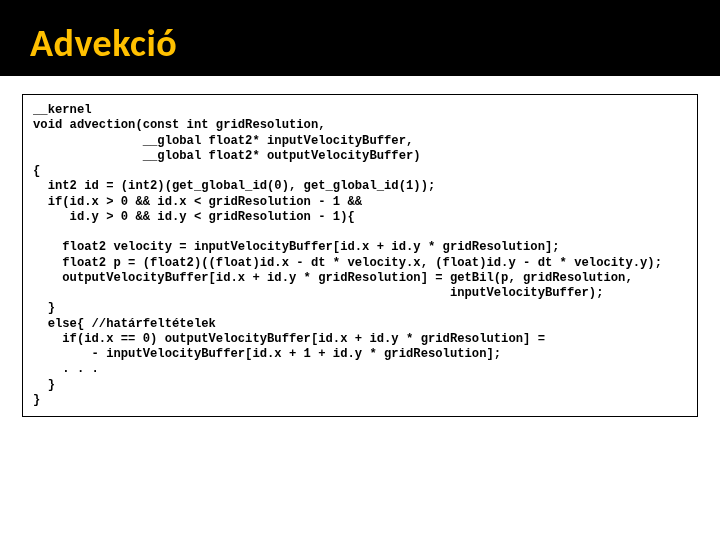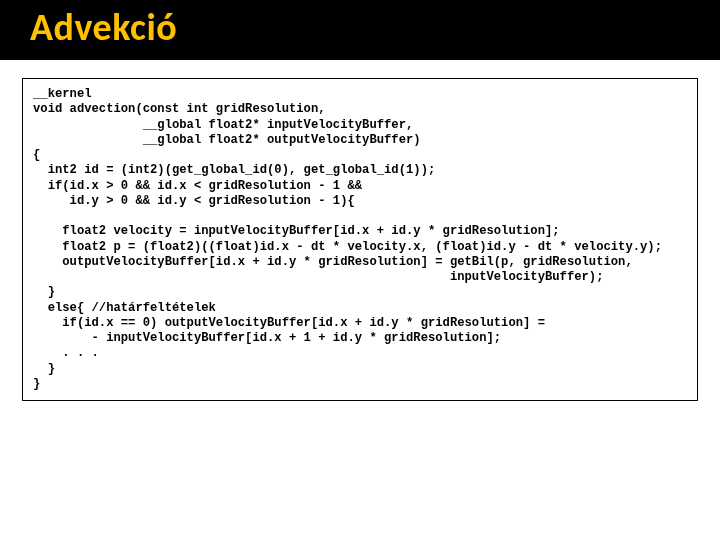--- a/index.html
+++ b/index.html
@@ -1,17 +1,17 @@
 <!DOCTYPE html>
 <html><head>
 <meta charset="utf-8">
 <style>
   html,body{margin:0;padding:0;width:720px;height:540px;background:#fff;font-family:Calibri,Arial,sans-serif;overflow:hidden}
   .slide{width:720px;height:540px;position:relative;background:#fff}
-  .title-band{background:#000;padding:4px 30px 10px 30px}
+  .title-band{background:#000;padding:20px 30px 10px 30px}
   .title{color:#ffc000;font-size:38px;font-weight:bold;letter-spacing:0.5px}
   .content{padding:18px 22px 0 22px}
   .code-box{border:1.5px solid #000;padding:8px 10px;font-family:"Courier New",monospace;font-size:12.2px;line-height:1.25;white-space:pre;color:#000;font-weight:bold}
 </style>
 </head>
 <body>
 <div class="slide">
 
 <div class="title-band">
   <div class="title">Advekció</div>

